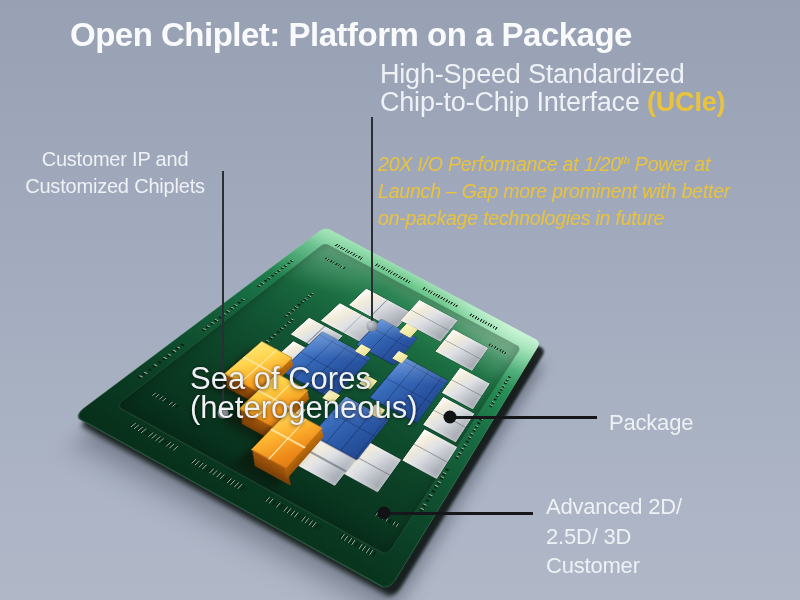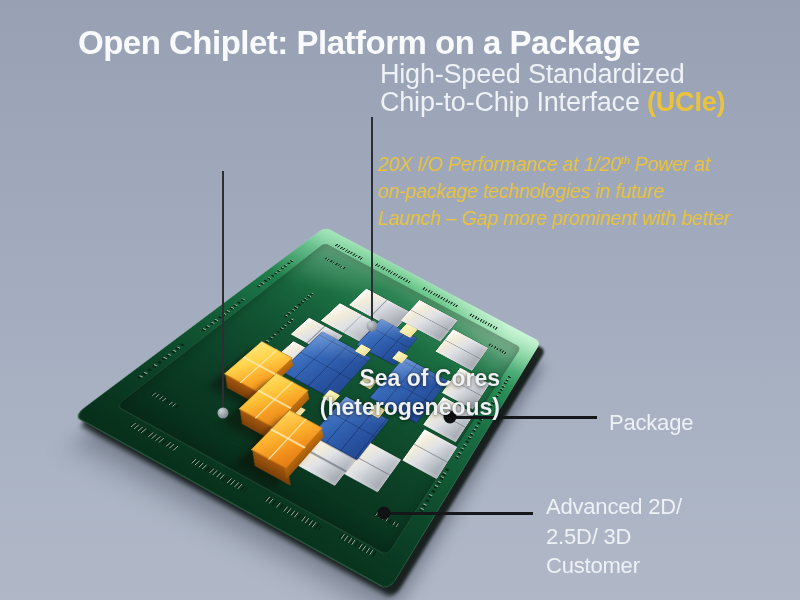--- a/index.html
+++ b/index.html
@@ -3,29 +3,29 @@
 <meta charset="utf-8">
 <style>
   html,body{margin:0;padding:0;}
   .stage{
     position:relative;width:800px;height:600px;overflow:hidden;
     font-family:"Liberation Sans","DejaVu Sans",sans-serif;
     background:linear-gradient(180deg,var(--background-top,#98a1b4) 0%,#a4adbf 50%,var(--background-bottom,#b0b8c8) 100%);
   }
   
   .title{
-    position:absolute;left:62px;top:8px;margin:16px;
+    position:absolute;left:62px;top:8px;margin:8px;
     font-size:33px;font-weight:700;letter-spacing:-0.5px;
     color:var(--title-white,#f8fafc);
   }
   .ann{position:absolute;color:var(--label-white,#eef1f5);z-index:8;}
   .ann-interface{left:380px;top:60px;font-size:27px;line-height:28px;letter-spacing:-0.2px;}
   .ann-performance{left:378px;top:147px;font-size:19.5px;line-height:27px;color:var(--accent-yellow,#e9c33e);letter-spacing:-0.2px;font-style:italic;}
   .ann-customer{left:12px;top:146px;width:206px;text-align:center;font-size:20px;line-height:27px;letter-spacing:-0.2px;}
-  .ann-sea{left:190px;top:364px;width:310px;text-align:right;font-size:23px;line-height:29px;font-weight:700;
+  .ann-sea{left:190px;top:364px;width:310px;text-align:left;font-size:31px;line-height:29px;font-weight:400;
     text-shadow:0 1px 4px rgba(0,0,0,.55),0 0 2px rgba(0,0,0,.35);z-index:9;}
   .ann-memory{left:609px;top:410px;font-size:22px;letter-spacing:-0.2px;}
   .ann-packaging{left:546px;top:492px;font-size:22px;line-height:29.5px;letter-spacing:-0.2px;}
   .accent{color:var(--accent-yellow,#e9c33e);font-weight:bold;}
   .sup{font-size:11px;vertical-align:7px;}
   
   .lead{position:absolute;background:var(--leader-dark,#2b2f35);z-index:6;}
   .lead.v{width:2px;}
   .lead.h{height:3px;background:#15171a;}
   .dot{position:absolute;border-radius:50%;transform:translate(-50%,-50%);z-index:7;}
@@ -197,24 +197,28 @@
   <div class="lead h" style="left:384px;top:512px;width:149px"></div>
   <div class="dot black" style="left:384px;top:513px"></div>
 
   <div class="ann ann-interface">
     <div>High-Speed Standardized</div>
     <div><span>Chip-to-Chip Interface </span><span class="accent">(UCIe)</span></div>
   </div>
 
   <div class="ann ann-performance">
     <div><span>20X I/O Performance at 1/20</span><sup class="sup">th</sup><span> Power at</span></div>
+    <div>Launch – Gap more prominent with better</div>
     <div>on-package technologies in future</div>
-    <div>Launch – Gap more prominent with better</div>
-  </div>
-
+  </div>
+
+  <div class="ann ann-customer">
+    <div>Customer IP and</div>
+    <div>Customized Chiplets</div>
+  </div>
 
   <div class="ann ann-sea">
     <div>Sea of Cores</div>
     <div>(heterogeneous)</div>
   </div>
 
   <div class="ann ann-memory">
     <span>Package</span>
   </div>
 

